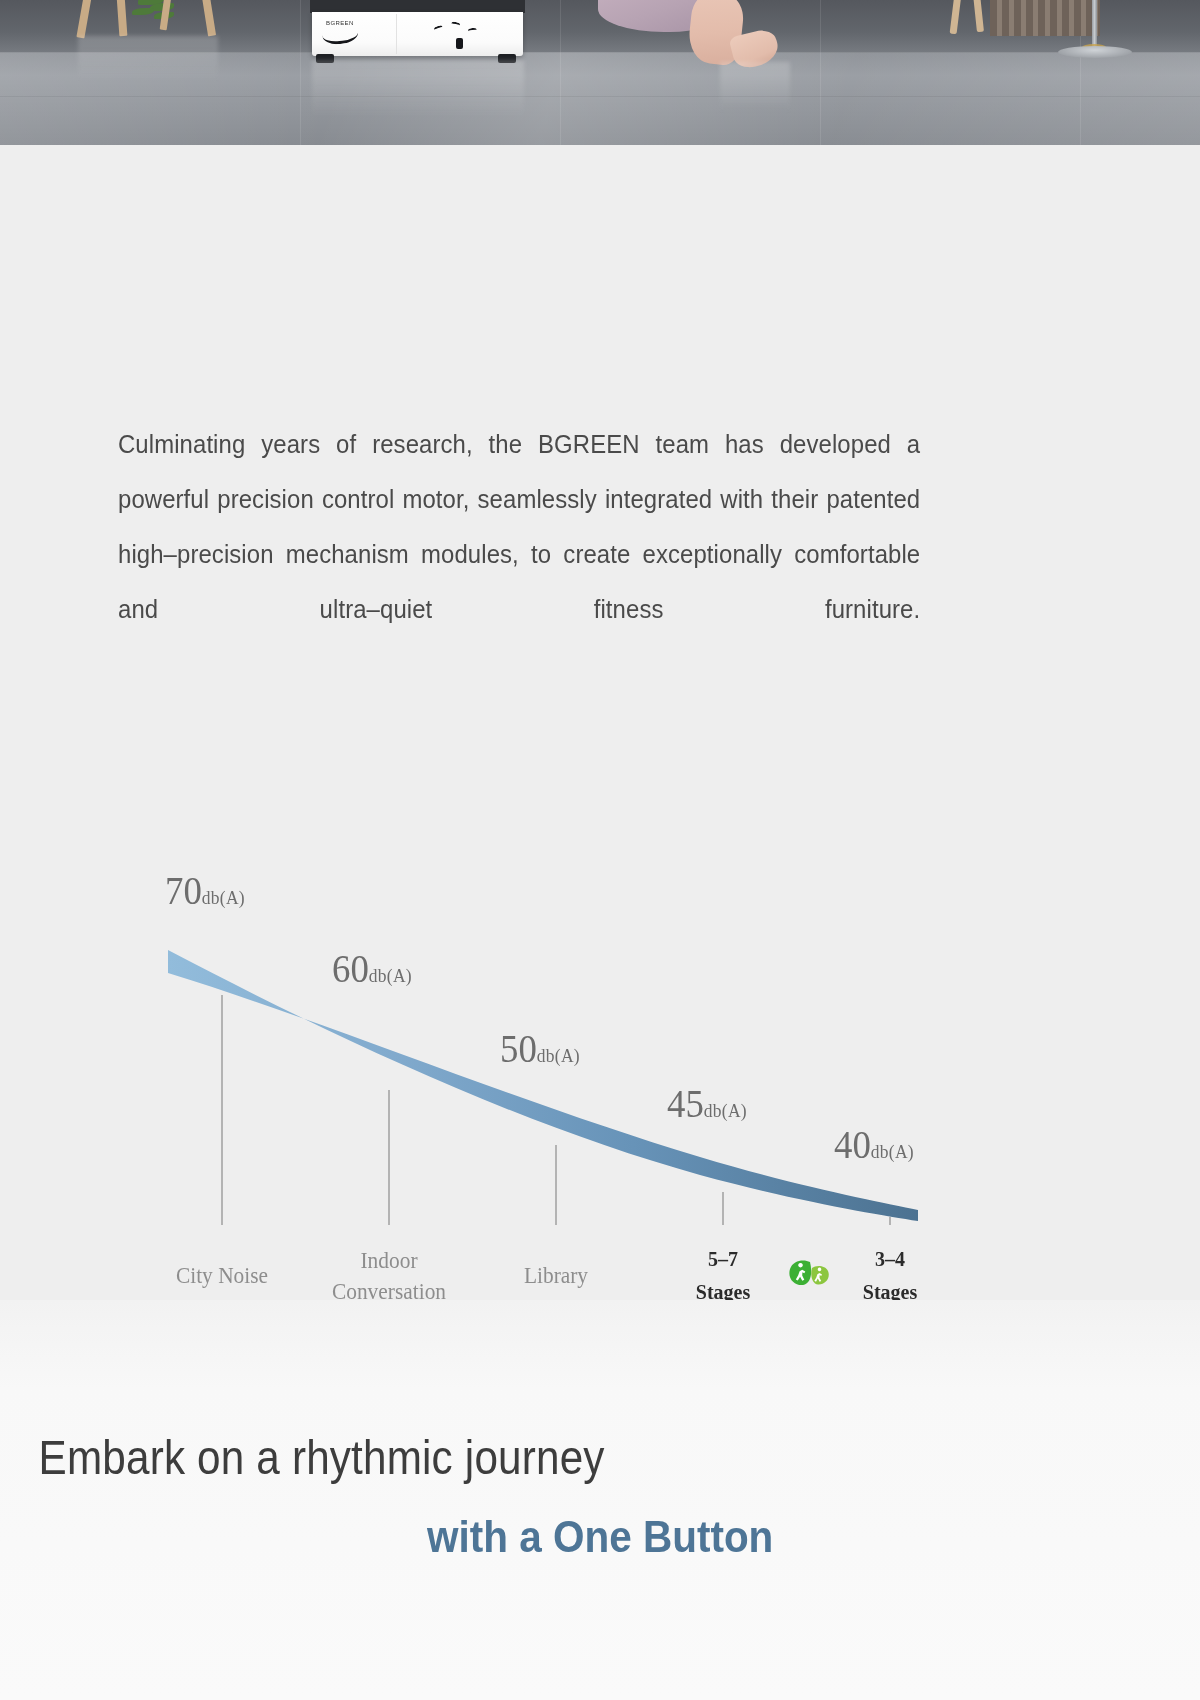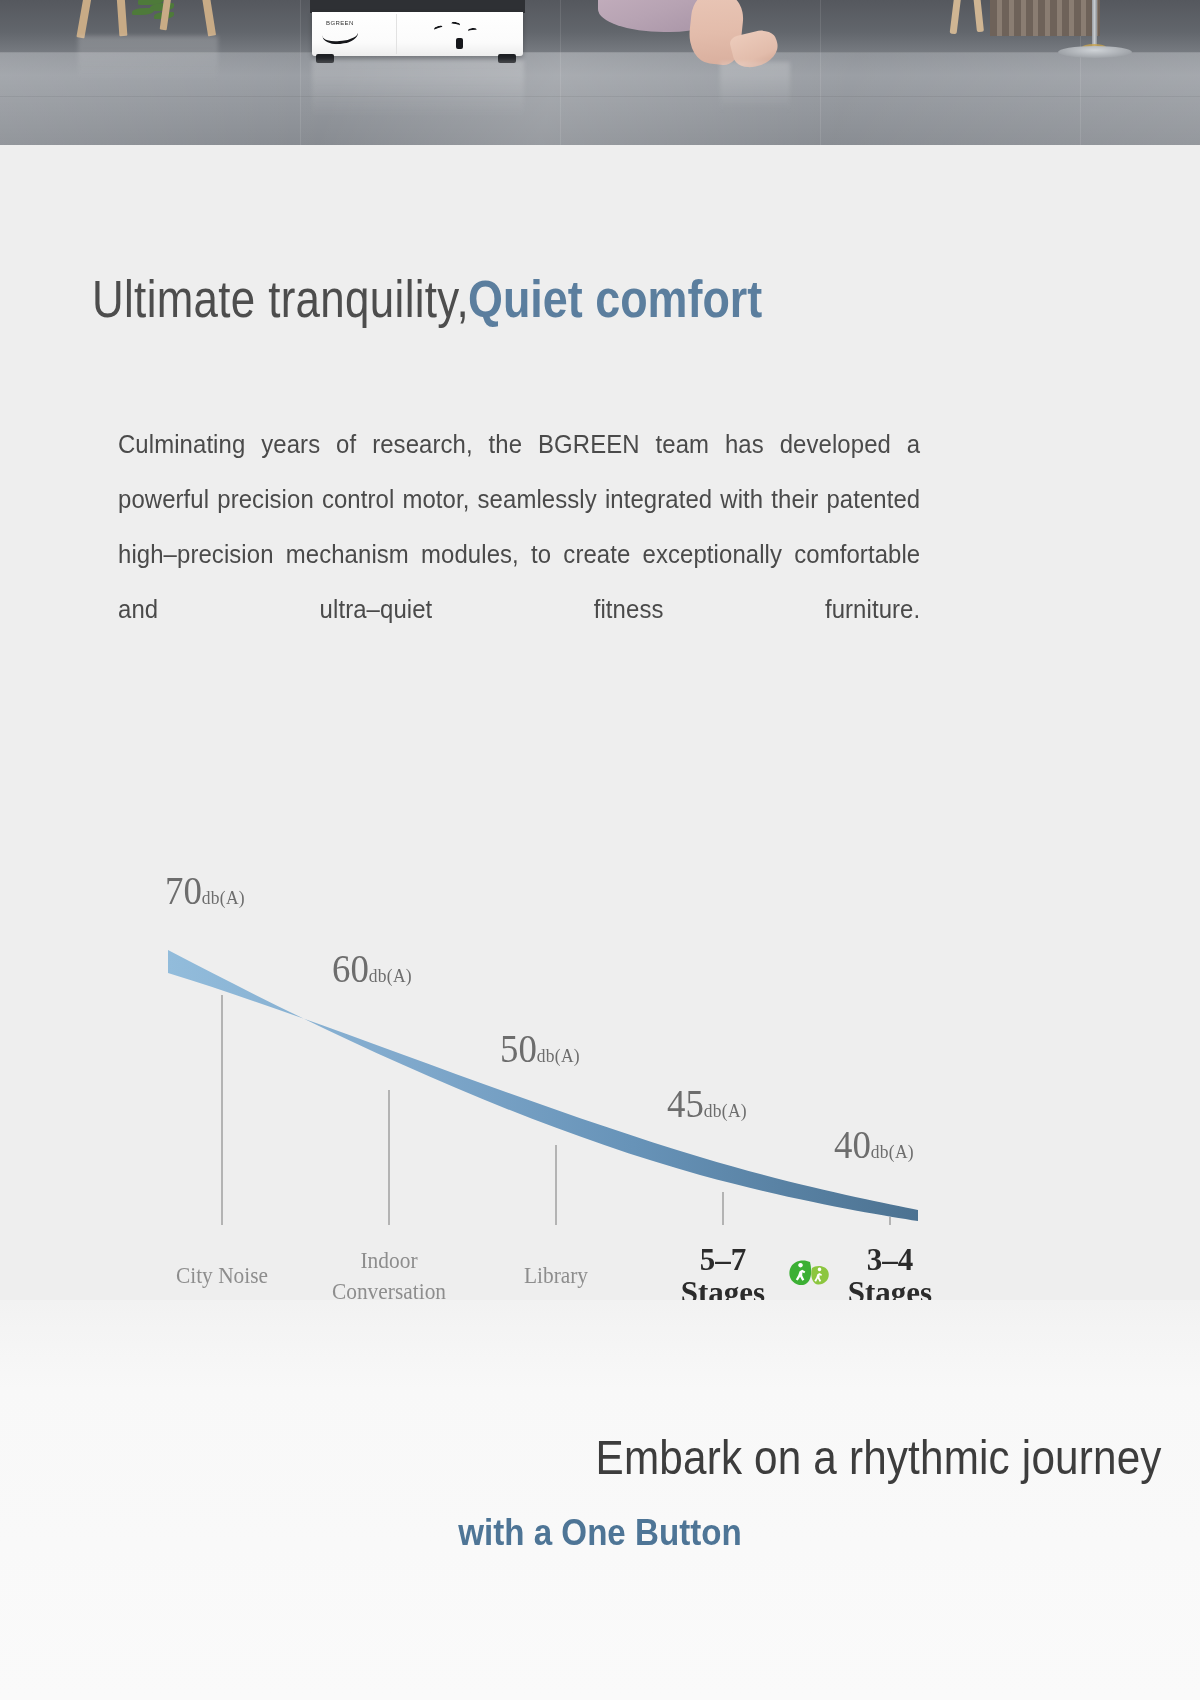--- a/index.html
+++ b/index.html
@@ -150,39 +150,39 @@
   }
   .db-num { font-size:40px; }
   .db-unit { font-size:19px; letter-spacing:.3px; }
 
   .cat {
     position:absolute; text-align:center; white-space:pre-line;
     font-size:23px; font-weight:300; color:#8d8d8d; line-height:31px;
     transform:scaleX(.93);
   }
   .cat.bold {
-    color:#2b2b2b; font-weight:700; font-size:31px; line-height:33px;
+    color:#2b2b2b; font-weight:700; font-size:20px; line-height:33px;
     transform:scaleX(1);
   }
   .brandlogo { position:absolute; width:48px; height:40px; }
 
   
   .bottom {
     position:absolute; left:0; top:1300px; width:1200px; height:400px;
     background:linear-gradient(180deg,#f2f2f2 0%,#f8f8f8 22%,#fafafa 100%);
   }
   .b-line1 {
-    position:absolute; left:0; top:130px; width:1200px; text-align:right;
+    position:absolute; left:0; top:130px; width:1200px; text-align:left;
     font-size:48px; font-weight:300; color:#3d3d3d;
     letter-spacing:.2px;
   }
   .b-line1 span { display:inline-block; transform:scaleX(.88); }
   .b-line2 {
     position:absolute; left:0; top:212px; width:1200px; text-align:center;
-    font-size:36px; font-weight:700; color:#4e7596;
+    font-size:44px; font-weight:700; color:#4e7596;
   }
   .b-line2 span { display:inline-block; transform:scaleX(.92); }
 </style>
 </head>
 <body>
 
 <div class="page">
 
   <div class="photo">
     <div class="floor-far"></div>
@@ -232,23 +232,20 @@
     <div class="chair-leg" style="left:975px;top:-6px;height:38px;transform:rotate(-6deg);"></div>
 
     <div class="radiator"></div>
     <div class="lamp-pole"></div>
     <div class="lamp-glow"></div>
     <div class="lamp-base"></div>
   </div>
 
   <div class="main">
 
-    <div class="headline">
-      <span class="hl-a">Ultimate tranquility,</span><span class="hl-b">Quiet comfort</span>
-    </div>
 
     <div class="para">Culminating years of research, the BGREEN team has developed a powerful precision control motor, seamlessly integrated with their patented high–precision mechanism modules, to create exceptionally comfortable and ultra–quiet fitness furniture.</div>
 
     <div class="chart">
       <svg width="1200" height="520" viewBox="0 0 1200 520">
         <defs>
           <linearGradient id="ribbon" x1="0" y1="0" x2="1" y2="0">
             <stop offset="0" stop-color="#92bcdb"></stop>
             <stop offset="0.30" stop-color="#81aacd"></stop>
             <stop offset="0.62" stop-color="#6793b8"></stop>

